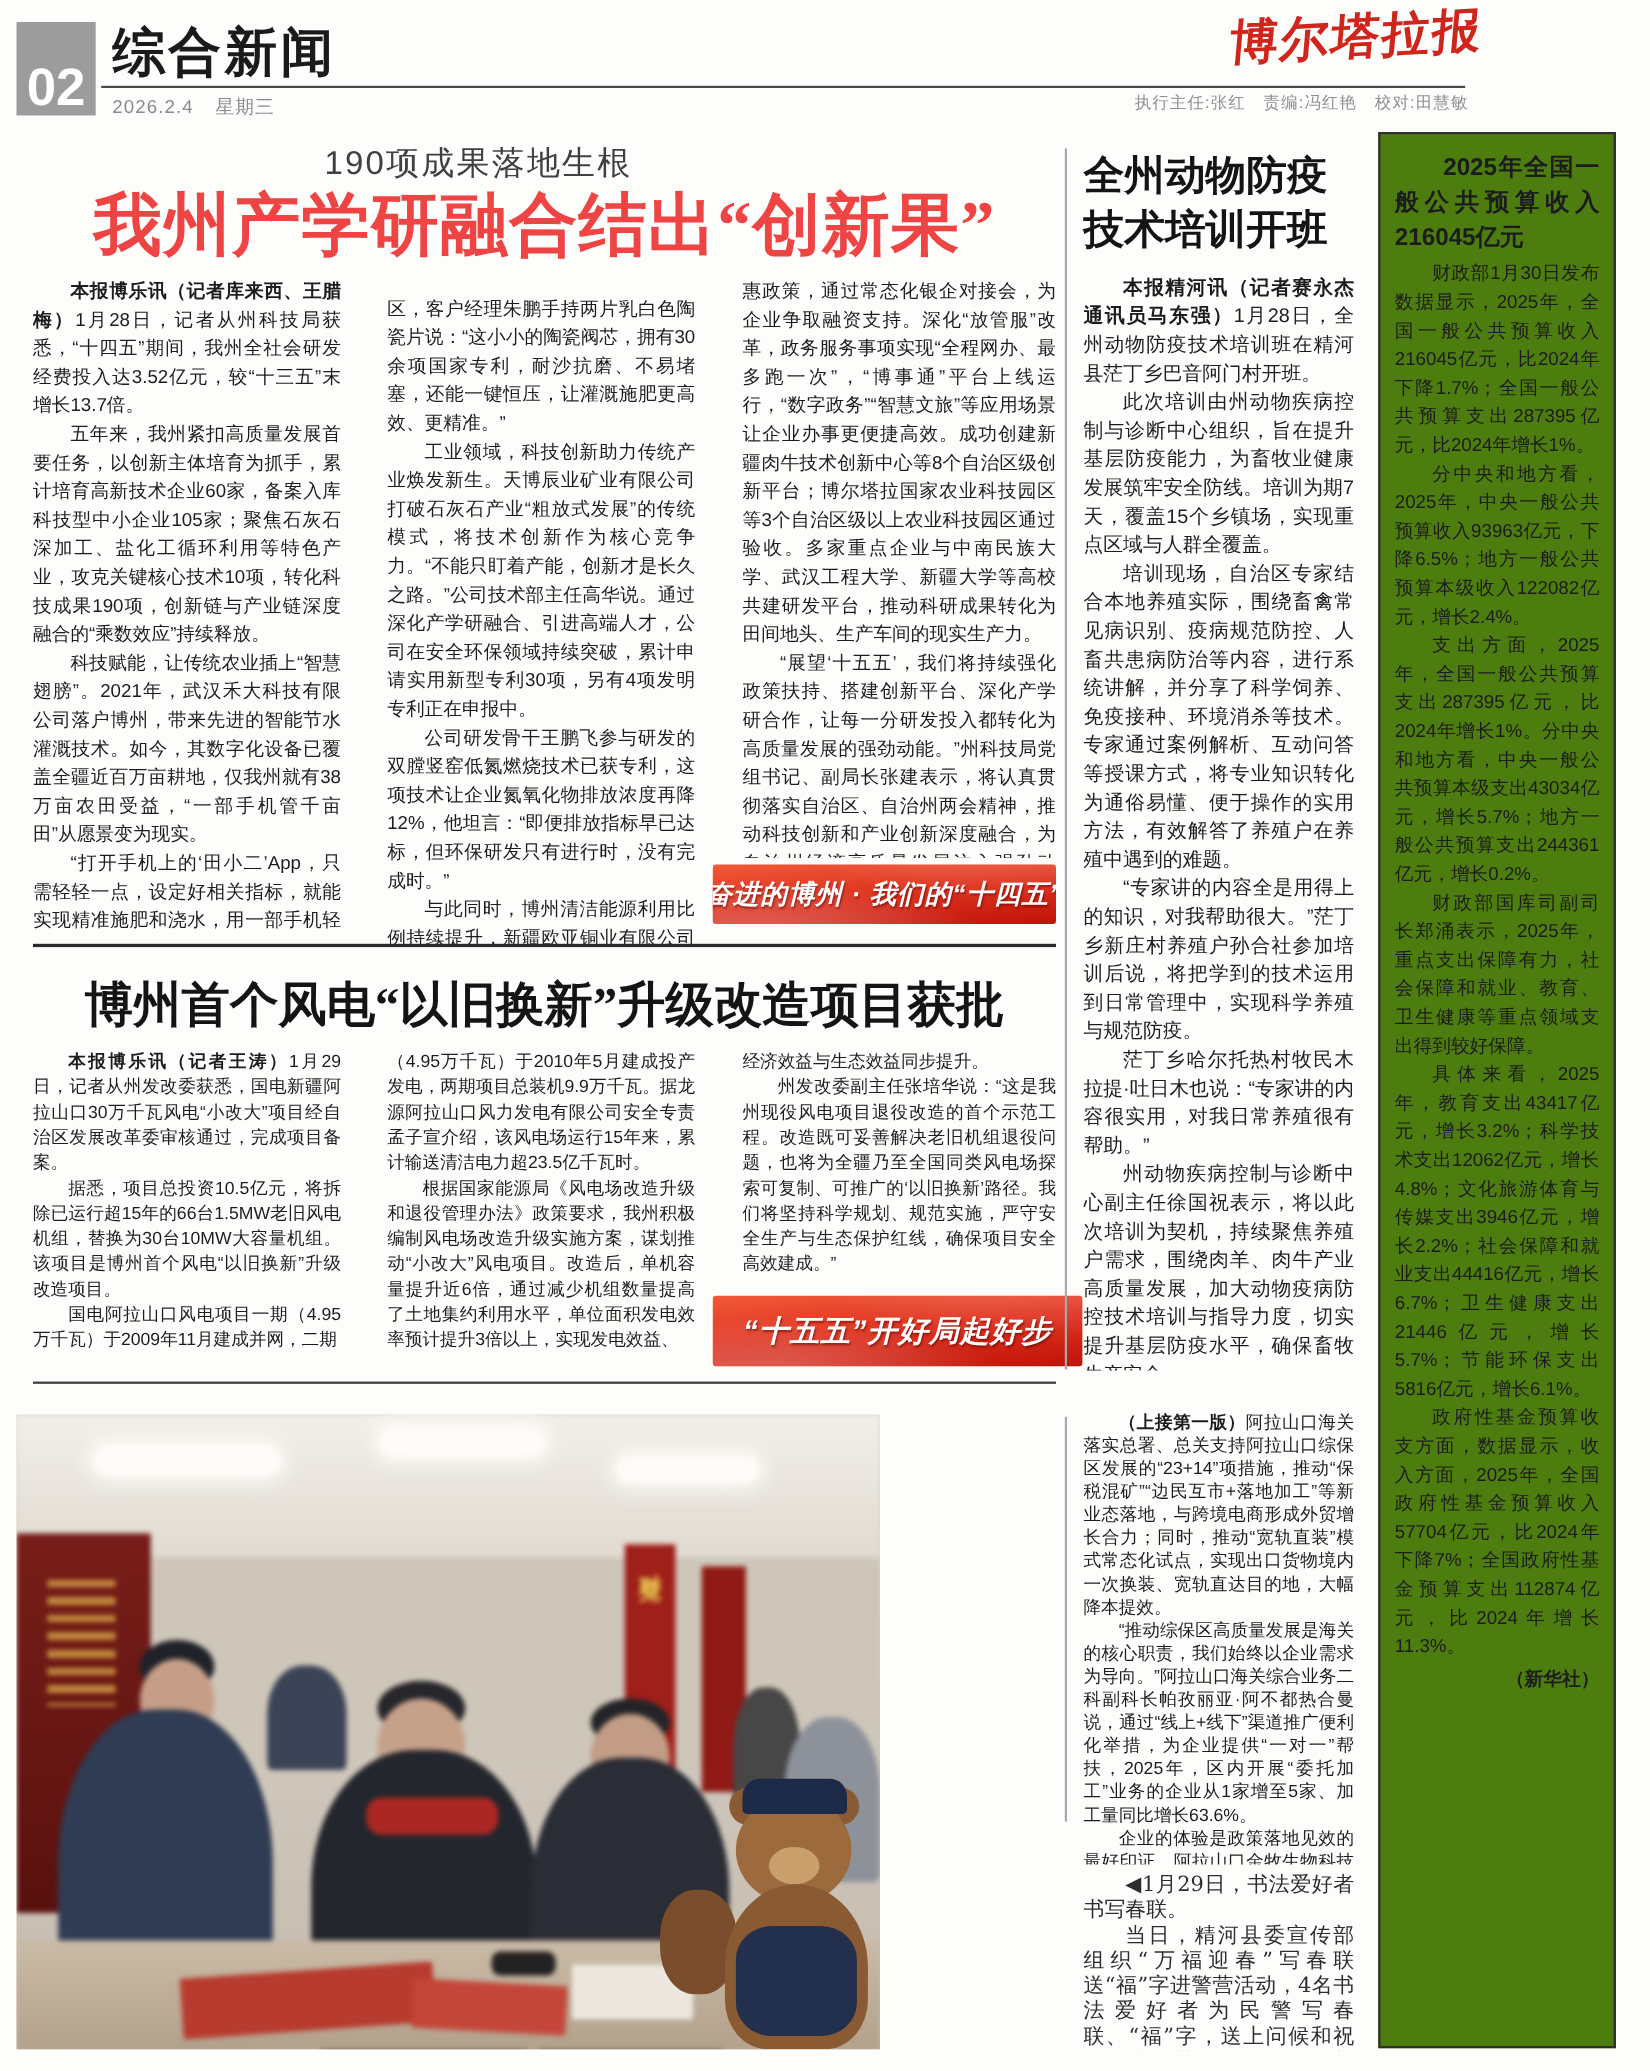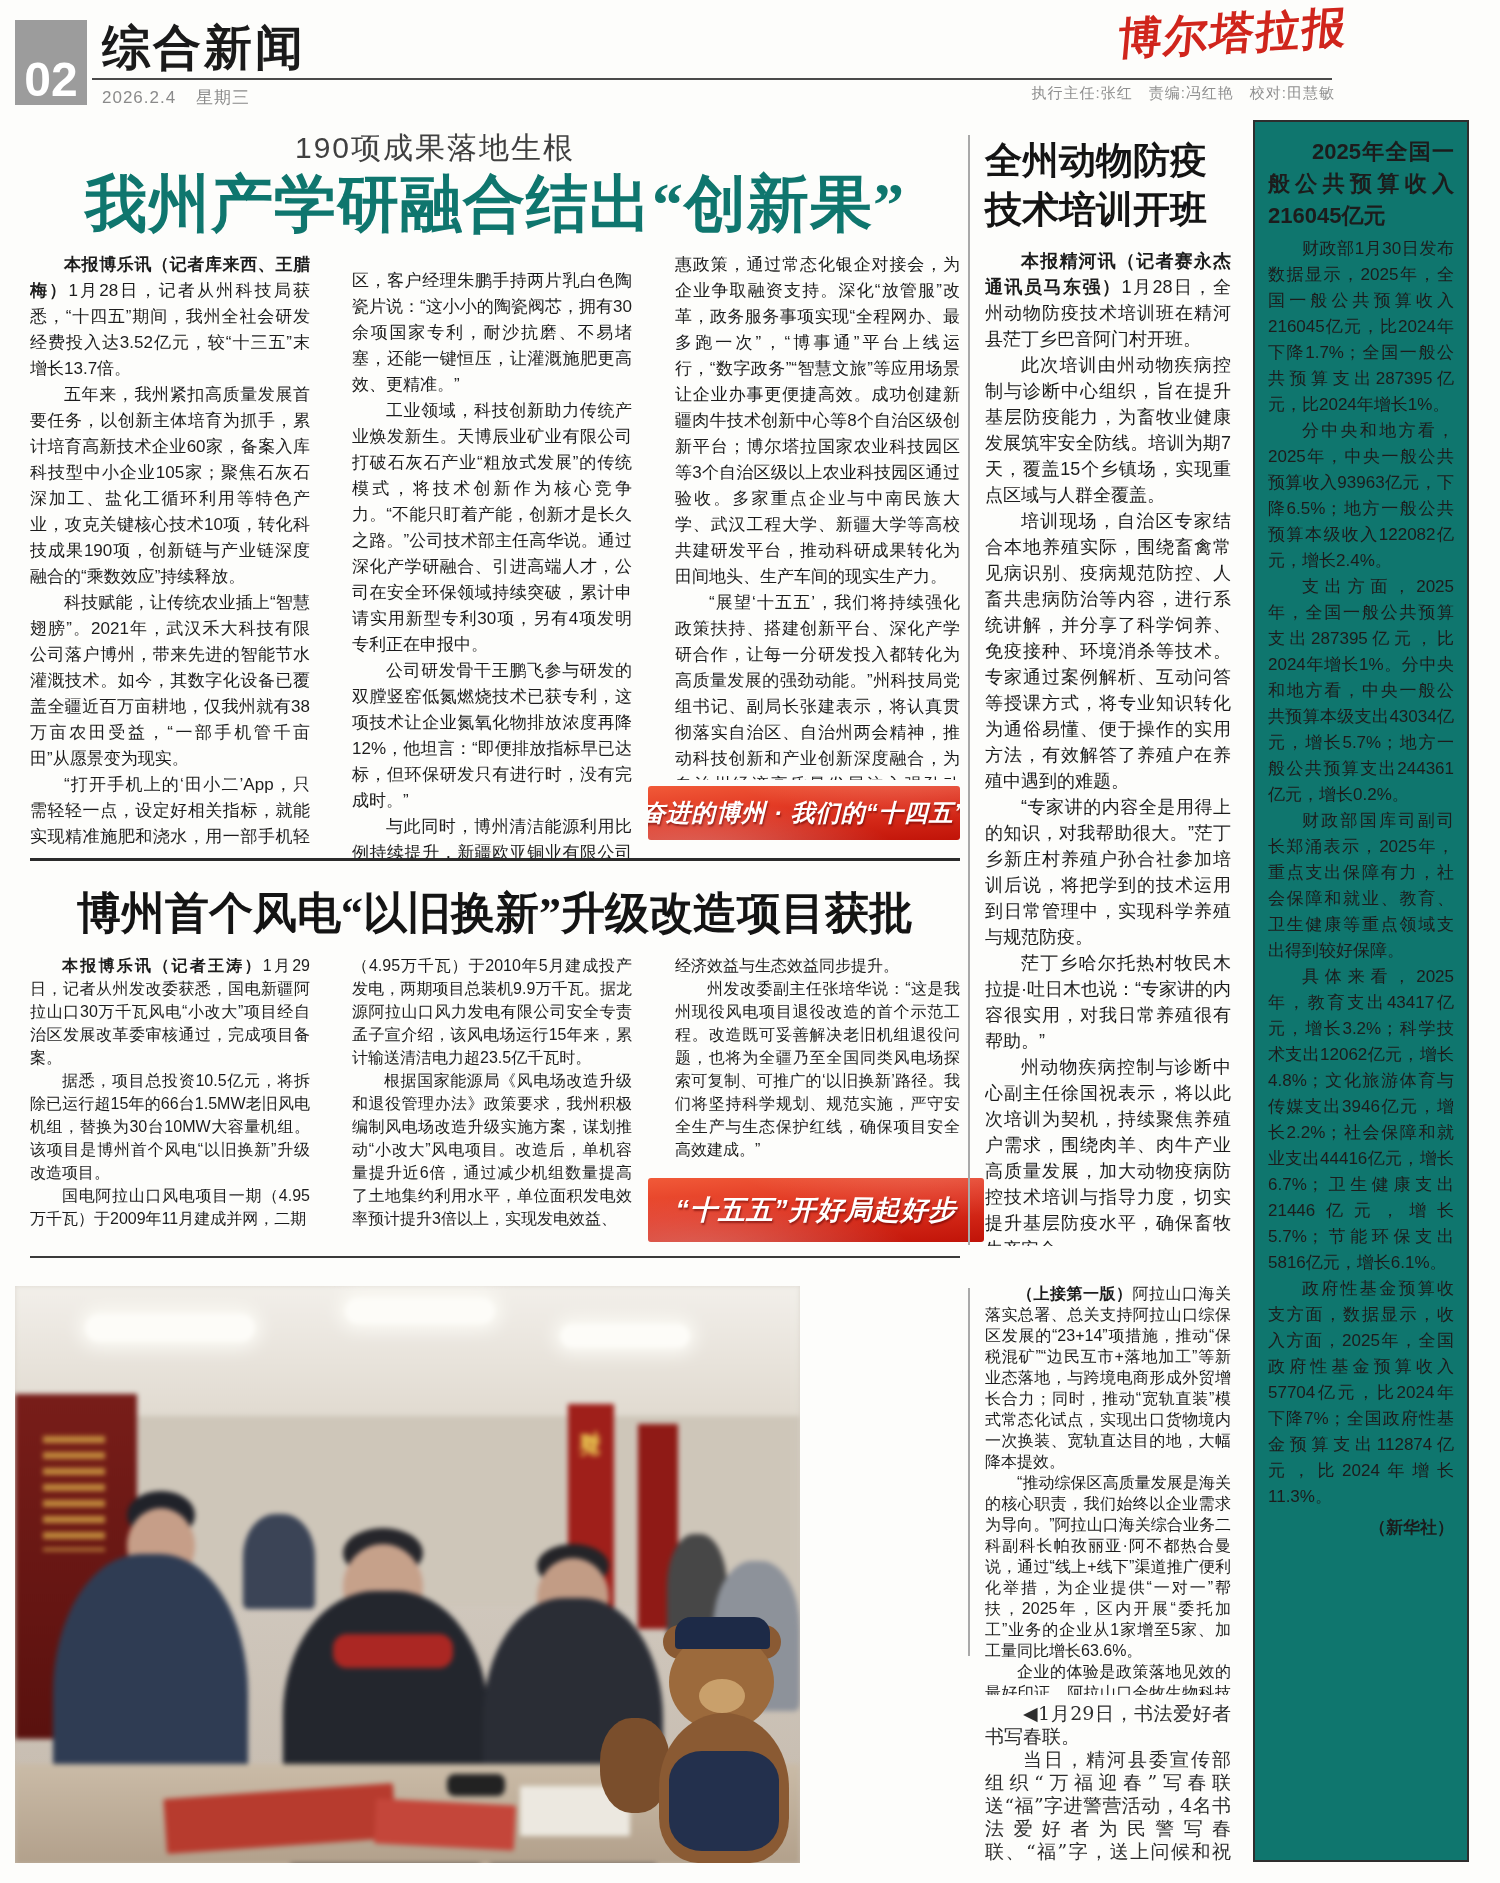--- a/index.html
+++ b/index.html
@@ -16,21 +16,21 @@
   .section-title{left:102px;top:16px;font-size:48px;font-weight:900;letter-spacing:3px;color:#1a1a1a;}
   .header-rule{left:92px;top:78px;width:1240px;height:2px;background:#4a4a4a;}
   .header-date{left:102px;top:86px;font-size:17px;color:#8a8a8a;letter-spacing:1px;}
   .masthead{left:1118px;top:4px;width:230px;font-size:44px;font-weight:bold;color:#d0251c;
             font-family:"DejaVu Serif",serif;transform:rotate(-3deg) skewX(-8deg);letter-spacing:2px;white-space:nowrap;}
   .credits{left:830px;top:84px;width:505px;text-align:right;font-size:15px;color:#8f8f8f;letter-spacing:1px;}
 
   
   .kicker{left:30px;top:128px;width:810px;text-align:center;font-size:30px;color:#404040;letter-spacing:2px;}
   .headline1{left:30px;top:162px;width:930px;text-align:center;font-size:62px;font-weight:900;
-             letter-spacing:1px;color:#0f766e;font-family:"Liberation Serif","DejaVu Serif",serif;white-space:nowrap;}
+             letter-spacing:1px;color:#ef4444;font-family:"Liberation Serif","DejaVu Serif",serif;white-space:nowrap;}
   .a1col{width:280px;font-size:17px;line-height:26px;overflow:hidden;}
   .a1c1{left:30px;top:252px;height:594px;}
   .a1c2{left:352px;top:268px;height:594px;}
   .a1c3{left:675px;top:252px;width:285px;height:528px;}
 
   .banner{color:#fff;display:flex;align-items:center;justify-content:center;
           background:linear-gradient(175deg,#f15a38 0%,#e03521 45%,#c01308 100%);
           border-radius:3px;overflow:hidden;}
   .banner .wave{position:absolute;inset:0;background:radial-gradient(ellipse at 15% 130%,rgba(255,255,255,.35),transparent 55%),
                 radial-gradient(ellipse at 85% -30%,rgba(255,255,255,.18),transparent 50%);}
@@ -61,21 +61,21 @@
   .a3body{left:985px;top:248px;width:246px;height:998px;font-size:18px;line-height:26px;overflow:hidden;}
 
   
   .contbody{left:985px;top:1283px;width:246px;height:412px;font-size:16px;line-height:21px;overflow:hidden;}
 
   
   .caption{left:985px;top:1702px;width:246px;height:162px;font-family:"DejaVu Serif",serif;
            font-size:19px;line-height:23px;color:#2d2d2d;overflow:hidden;}
 
   
-  .sidebar{left:1253px;top:120px;width:216px;height:1742px;border:2px solid #2e2e2e;background:#0f766e;
+  .sidebar{left:1253px;top:120px;width:216px;height:1742px;border:2px solid #2e2e2e;background:#4d7c0f;
            box-sizing:border-box;padding:14px 13px;overflow:hidden;}
   .sidebar-title{font-size:22px;line-height:32px;font-weight:900;text-indent:2em;text-align:justify;margin-bottom:4px;}
   .sidebar p.para{font-size:17px;line-height:26px;}
   .sidebar .credit{text-align:right;font-family:"DejaVu Serif",serif;font-weight:bold;font-size:17px;
                    margin-top:4px;text-indent:0;}
 
   
   .photo{left:15px;top:1286px;width:785px;height:577px;overflow:hidden;background:linear-gradient(#ddd8d0,#c4b9ac);}
   .photo div{position:absolute;}
   .ph-blur{inset:0;filter:blur(2.5px) saturate(.92);}

